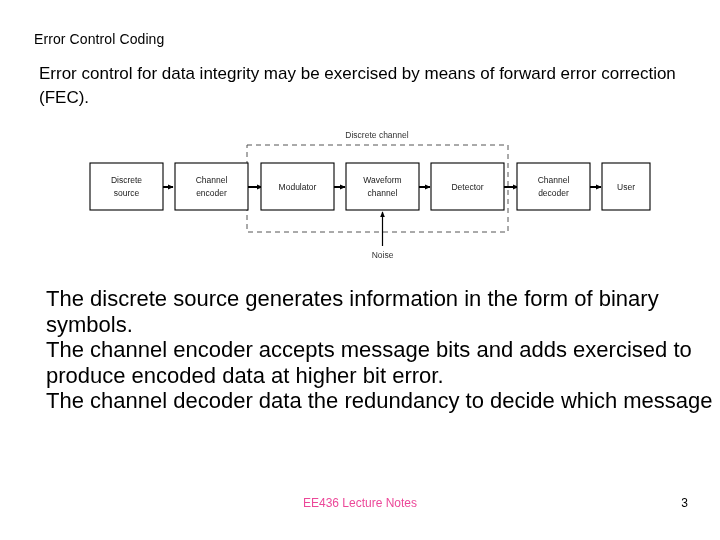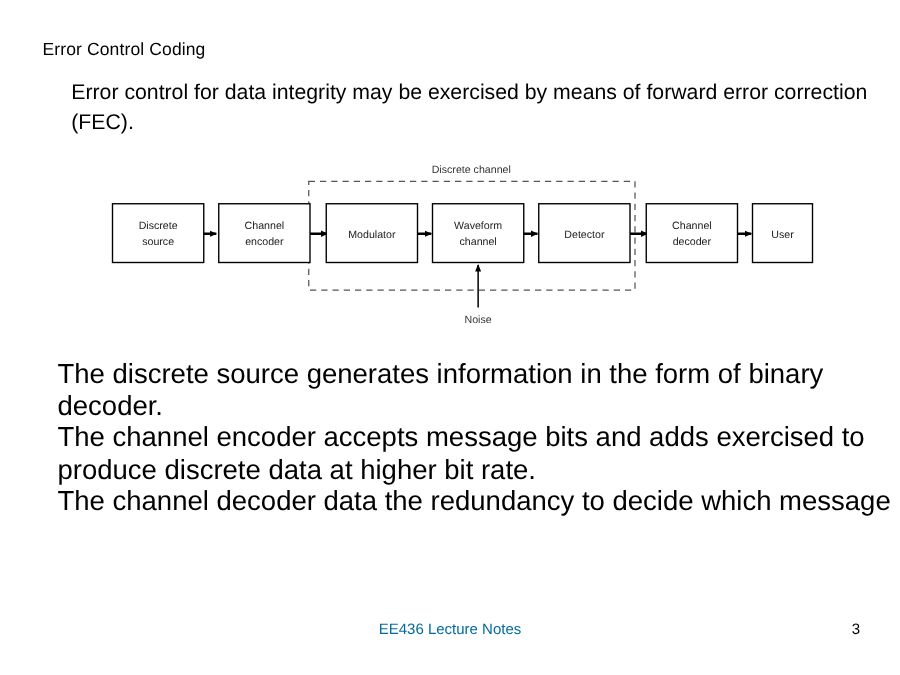--- a/index.html
+++ b/index.html
@@ -33,21 +33,20 @@
   }
 
   
   #intro-paragraph {
     position: absolute;
     left: 39px;
     top: 62px;
     width: 640px;
     font-size: 17px;
     line-height: 24px;
-    margin-left: 18px;
   }
 
   
   #diagram {
     position: absolute;
     left: 0;
     top: 120px;
     width: 656px;
     height: 145px;
   }
@@ -100,21 +99,21 @@
   }
 
   
   #footer-note {
     position: absolute;
     left: 0;
     top: 496px;
     width: 720px;
     text-align: center;
     font-size: 12px;
-    color: #0369a1;
+    color: #ec4899;
   }
   #page-number {
     position: absolute;
     right: 32px;
     top: 496px;
     font-size: 12px;
     color: #000000;
   }
 </style>
 </head>
@@ -185,22 +184,22 @@
 
       <g>
         <rect class="blk-rect" x="602" y="43" width="48" height="47"></rect>
         <text class="blk-label" x="626" y="70">User</text>
       </g>
     </svg>
   </div>
 
   <div id="body-text">
     <div class="body-line">The discrete source generates information in the form of binary</div>
-    <div class="body-line">decoder.</div>
+    <div class="body-line">symbols.</div>
     <div class="body-line">The channel encoder accepts message bits and adds exercised to</div>
-    <div class="body-line">produce discrete data at higher bit rate.</div>
+    <div class="body-line">produce encoded data at higher bit error.</div>
     <div class="body-line">The channel decoder data the redundancy to decide which message</div>
   </div>
 
   <div id="footer-note">EE436 Lecture Notes</div>
   <div id="page-number">3</div>
 
 </div>
 
 </body></html>

